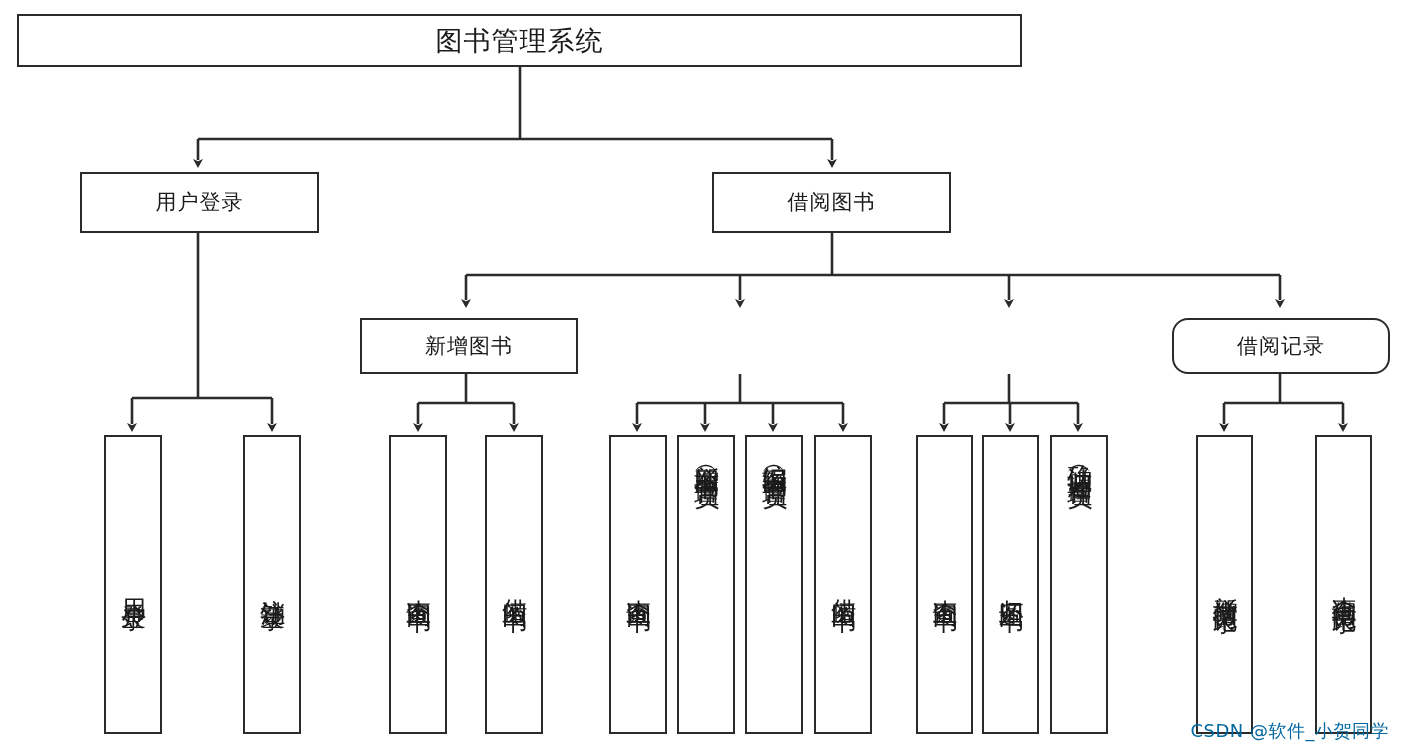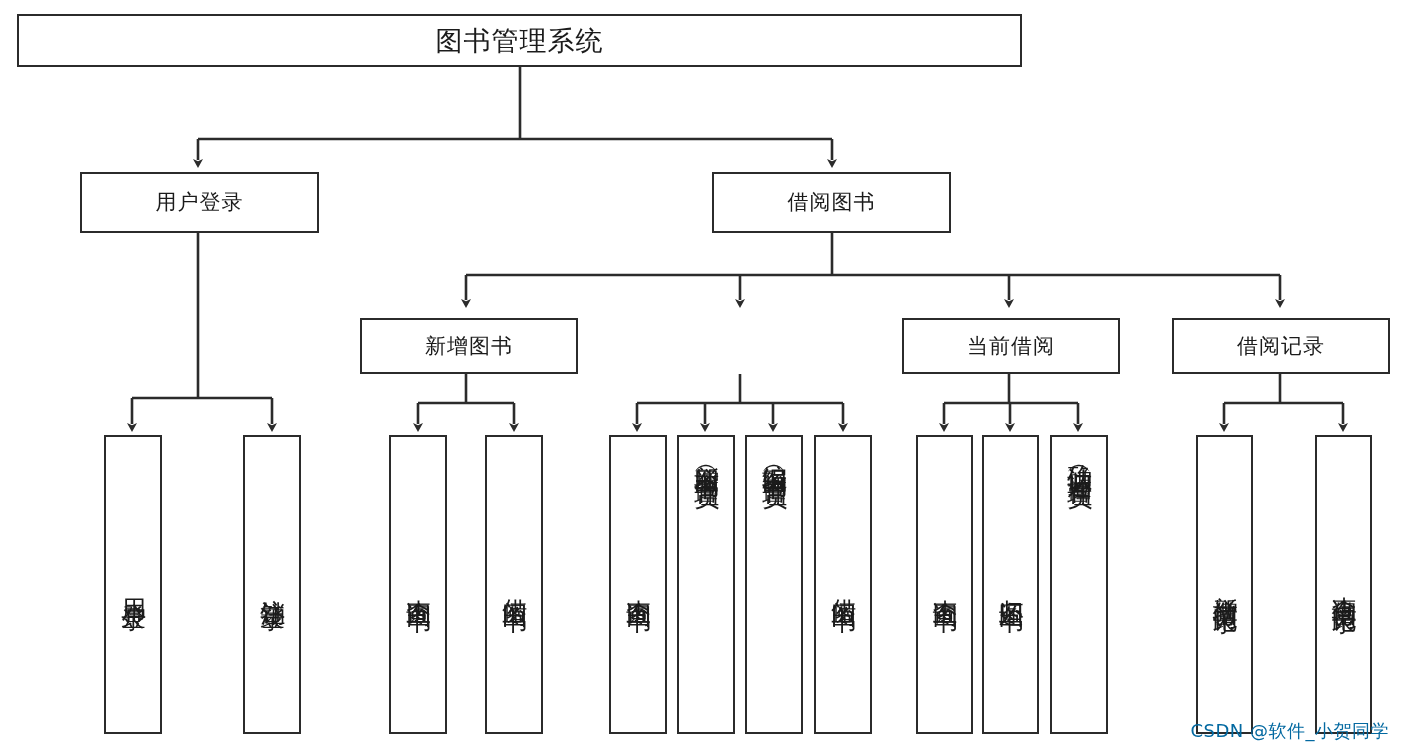--- a/index.html
+++ b/index.html
@@ -142,24 +142,21 @@
   <div class="node tier2" style="left:80px; top:172px; width:239px; height:61px;">
     <span class="cap">用户登录</span>
   </div>
   <div class="node tier2" style="left:712px; top:172px; width:239px; height:61px;">
     <span class="cap">借阅图书</span>
   </div>
 
   <div class="node tier3" style="left:360px; top:318px; width:218px; height:56px;">
     <span class="cap">新增图书</span>
   </div>
-  <div class="node tier3" style="left:902px; top:318px; width:218px; height:56px;">
-    <span class="cap">当前借阅</span>
-  </div>
-  <div class="node tier3" style="left:1172px; top:318px; width:218px; height:56px;">
+  <div class="node tier3" style="left:1172px; top:318px; width:218px; height:56px;border-radius:16px;">
     <span class="cap">借阅记录</span>
   </div>
 
   <div class="node leaf mid" style="left:104px; top:435px; width:58px; height:299px;">
     <span class="cap">用户登录</span>
   </div>
   <div class="node leaf mid" style="left:243px; top:435px; width:58px; height:299px;">
     <span class="cap">注销登录</span>
   </div>
 

